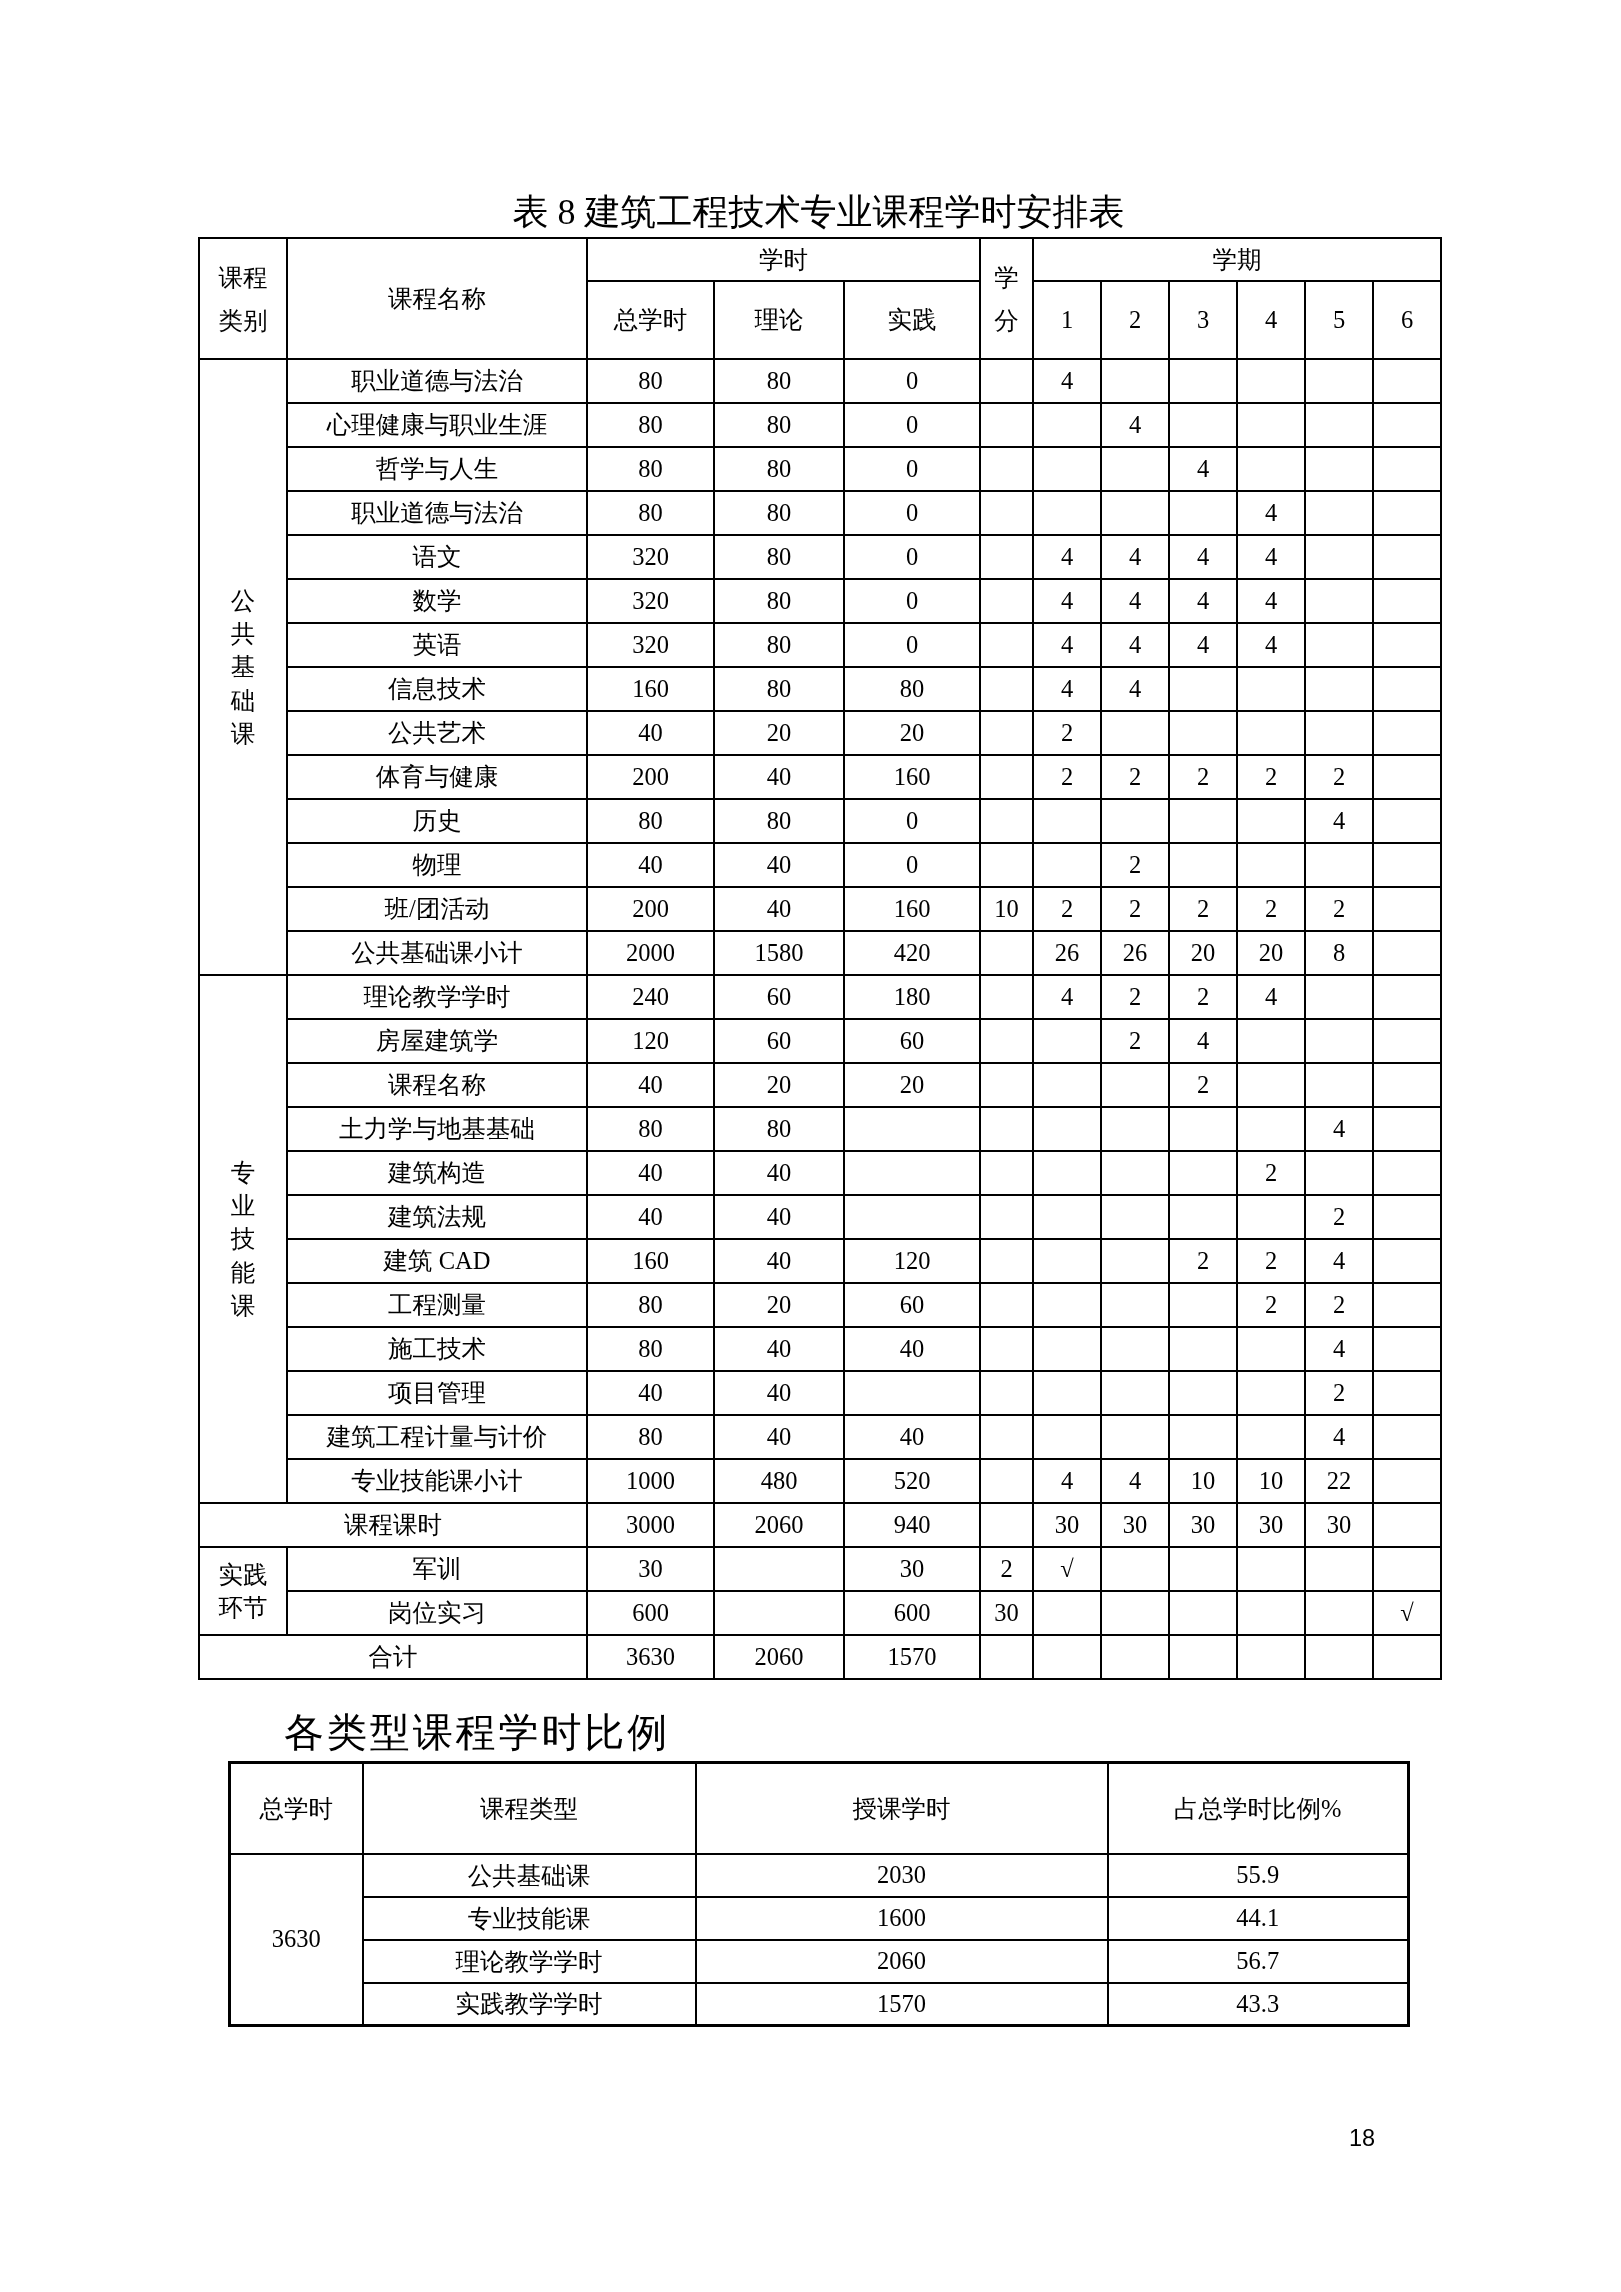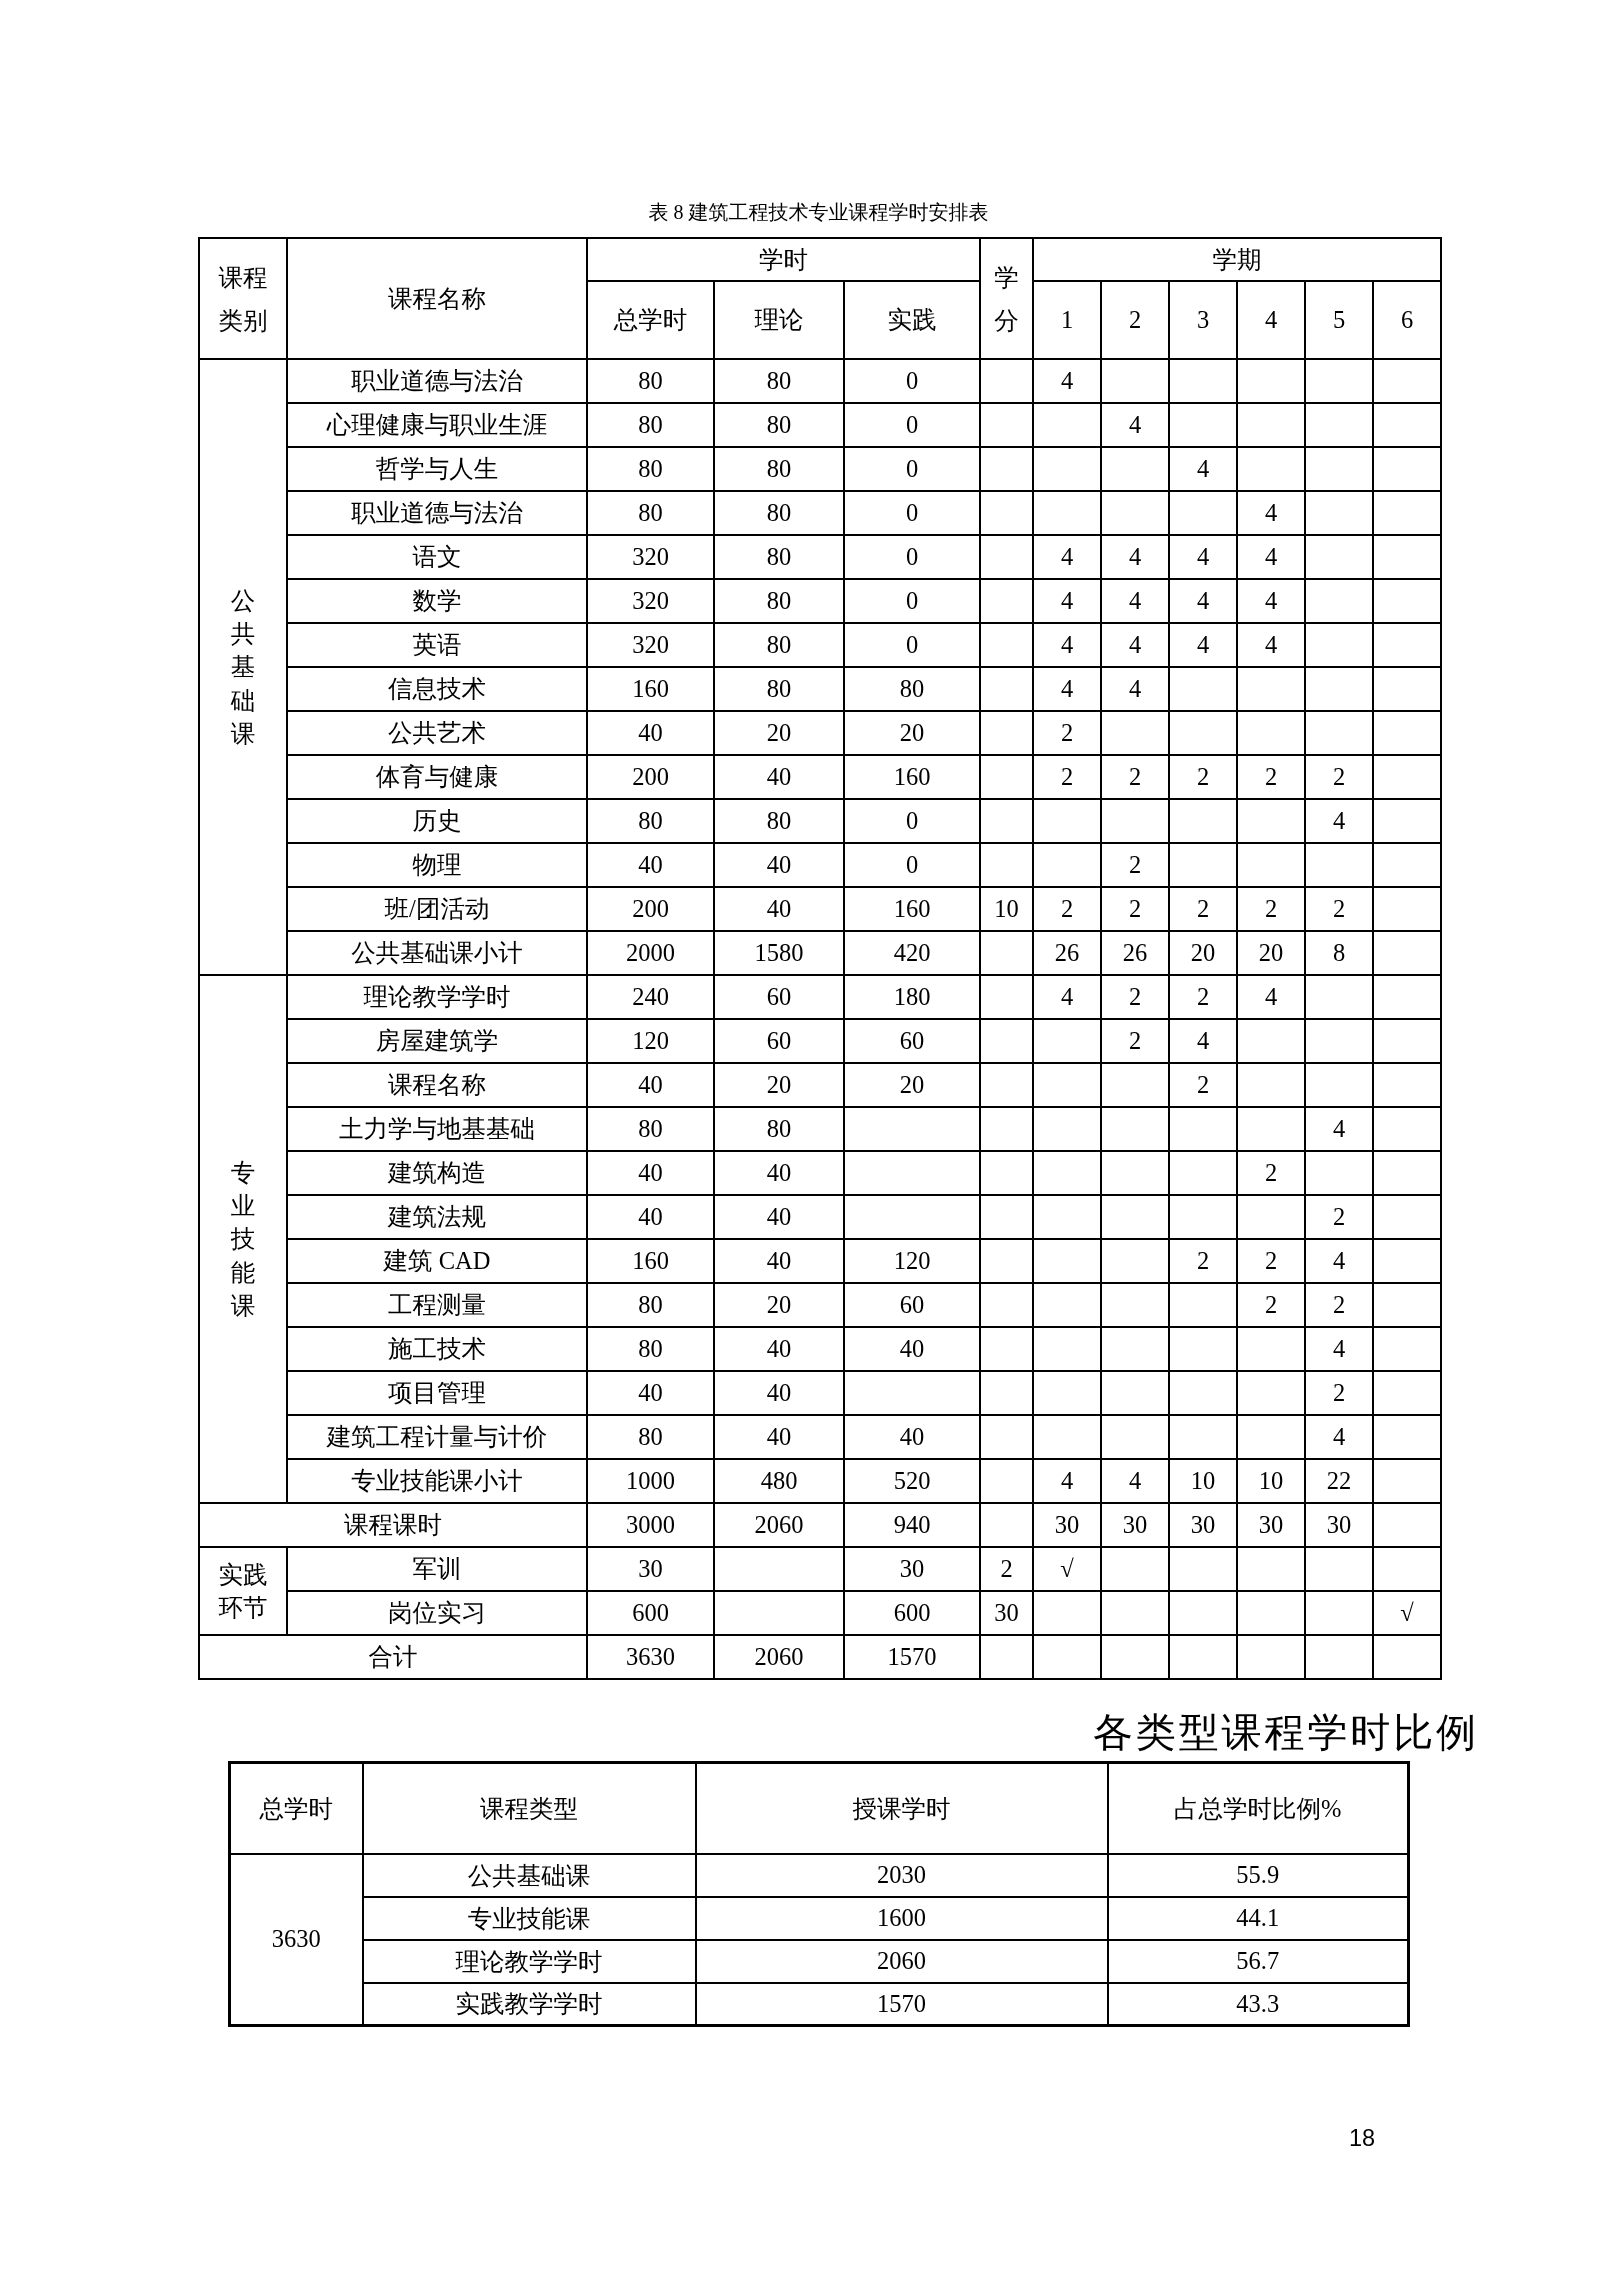--- a/index.html
+++ b/index.html
@@ -3,38 +3,38 @@
 <meta charset="utf-8">
 <style>
   html,body { margin:0; padding:0; background:#e8e8e8; }
   .page {
     position:relative; width:1621px; height:2293px; background:#ffffff;
     font-family:"Liberation Serif","DejaVu Serif",serif; color:#000;
     margin:0 auto; overflow:hidden;
   }
   .t1-title {
     position:absolute; left:198px; top:194px; width:1241px;
-    text-align:center; font-size:20px; line-height:37px; white-space:nowrap;
+    text-align:center; font-size:36px; line-height:37px; white-space:nowrap;
   }
   table { border-collapse:collapse; table-layout:fixed; }
   .t1 { position:absolute; left:198px; top:237px; width:1241px; }
   .t1 th, .t1 td {
     border:2px solid #000; padding:0; text-align:center; vertical-align:middle;
     font-size:24.5px; font-weight:normal; white-space:pre-line; overflow:hidden;
     line-height:1.35;
   }
   .t1 thead tr.h1 { height:43px;margin-top:40px; }
   .t1 thead tr.h2 { height:78px; }
   .t1 tbody tr { height:44px; }
   .t1 th.two-line { line-height:43px; }
   .vcat { line-height:51px; }
   .vcat-sm { line-height:44px; }
   .t2-title {
     position:absolute; left:284px; top:1708px; width:1195px;
-    text-align:right; font-size:40px; line-height:49px; letter-spacing:2.9px; white-space:nowrap;
+    text-align:left; font-size:40px; line-height:49px; letter-spacing:2.9px; white-space:nowrap;
   }
   .t2 { position:absolute; left:228px; top:1761px; width:1179px; border:3.9px solid #000; }
   .t2 th, .t2 td {
     border:2px solid #000; padding:0; text-align:center; vertical-align:middle;
     font-size:24.5px; font-weight:normal; overflow:hidden;
   }
   .t2 thead tr { height:91px; }
   .t2 tbody tr { height:43px; }
   .page-num {
     position:absolute; left:1313px; top:2125px; width:98px; text-align:center;

